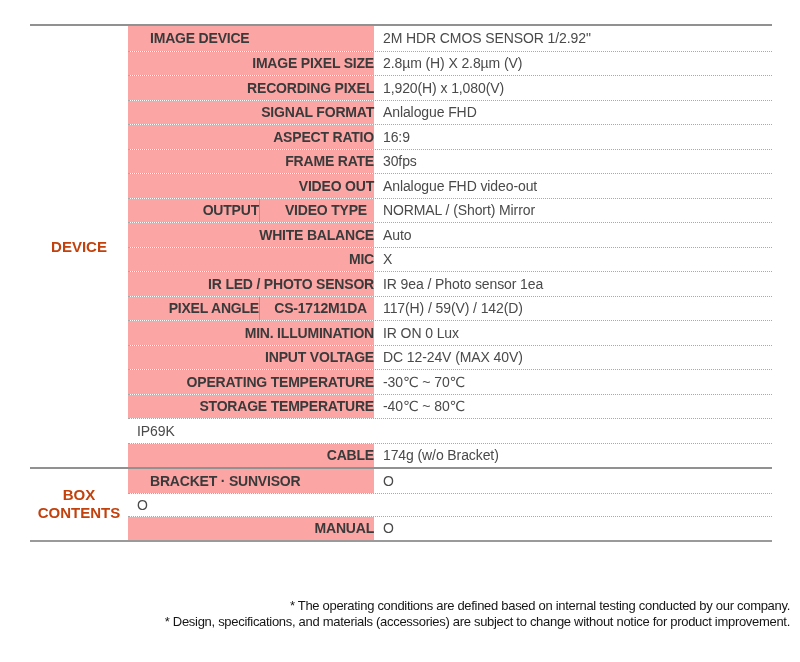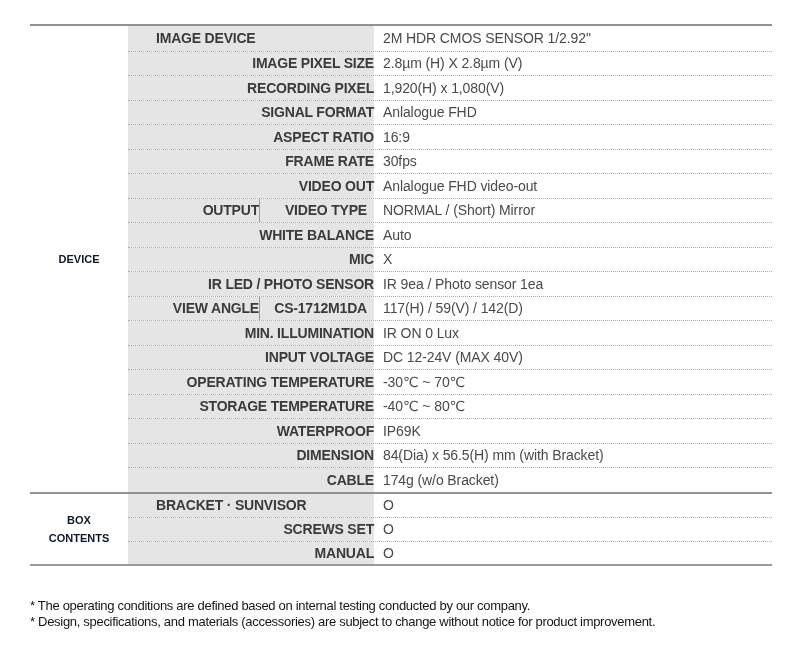--- a/index.html
+++ b/index.html
@@ -26,44 +26,44 @@
     display: flex;
     border-top: 2px solid #919191;
   }
   .cat-cell {
     width: 98px;
     flex: 0 0 98px;
     display: flex;
     align-items: center;
     justify-content: center;
     text-align: center;
-    font-size: 11px;
+    font-size: 15px;
     font-weight: 700;
-    color: #0f172a;
+    color: #c2410c;
     line-height: 18px;
     background: #ffffff;
     padding: 0 6px;
     box-sizing: border-box;
   }
   .rows { flex: 1; min-width: 0; }
   .row {
     display: flex;
     align-items: stretch;
     height: 24.5px;
     box-sizing: border-box;
   }
   .spec-section.box-section .row { height: 23.6px; }
   .row + .row { border-top: 1px dotted #a9a9a9; text-align: right; }
   .label-cell {
     width: 246px;
     flex: 0 0 246px;
-    background: #e5e5e5;
-    display: flex;
-    align-items: center;
-    padding-left: 28px;
+    background: #fca5a5;
+    display: flex;
+    align-items: center;
+    padding-left: 22px;
     box-sizing: border-box;
     font-size: 14px;
     font-weight: 700;
     color: #3a3a3a;
     letter-spacing: -0.2px;
     white-space: nowrap;
   }
   .label-cell .main-label { flex: 1 1 auto; }
   .sub-cell {
     flex: 0 0 115px;
@@ -89,20 +89,21 @@
     font-weight: 400;
     color: #4a4a4a;
     letter-spacing: -0.1px;
     white-space: nowrap;
   }
   .footnotes {
     position: absolute;
     left: 30px;
     top: 598px;
     width: 760px;
+    text-align: right;
   }
   .footnote {
     margin: 0;
     font-size: 13px;
     line-height: 15.5px;
     color: #161616;
     letter-spacing: -0.3px;
     white-space: nowrap;
   }
 </style>
@@ -178,21 +179,21 @@
             <div class="value-cell">X</div>
           </div>
           <div class="row">
             <div class="label-cell">
               <span class="main-label">IR LED / PHOTO SENSOR</span>
             </div>
             <div class="value-cell">IR 9ea / Photo sensor 1ea</div>
           </div>
           <div class="row">
             <div class="label-cell">
-              <span class="main-label">VIEW ANGLE</span>
+              <span class="main-label">PIXEL ANGLE</span>
               <span class="sub-cell">CS-1712M1DA</span>
             </div>
             <div class="value-cell">117(H) / 59(V) / 142(D)</div>
           </div>
           <div class="row">
             <div class="label-cell">
               <span class="main-label">MIN. ILLUMINATION</span>
             </div>
             <div class="value-cell">IR ON 0 Lux</div>
           </div>
@@ -208,53 +209,41 @@
             </div>
             <div class="value-cell">-30℃ ~ 70℃</div>
           </div>
           <div class="row">
             <div class="label-cell">
               <span class="main-label">STORAGE TEMPERATURE</span>
             </div>
             <div class="value-cell">-40℃ ~ 80℃</div>
           </div>
           <div class="row">
-            <div class="label-cell">
-              <span class="main-label">WATERPROOF</span>
-            </div>
             <div class="value-cell">IP69K</div>
-          </div>
-          <div class="row">
-            <div class="label-cell">
-              <span class="main-label">DIMENSION</span>
-            </div>
-            <div class="value-cell">84(Dia) x 56.5(H) mm (with Bracket)</div>
           </div>
           <div class="row">
             <div class="label-cell">
               <span class="main-label">CABLE</span>
             </div>
             <div class="value-cell">174g (w/o Bracket)</div>
           </div>
         </div>
     </section>
 
     <section class="spec-section box-section">
       <div class="cat-cell">BOX CONTENTS</div>
       <div class="rows" id="rows-1">
           <div class="row">
             <div class="label-cell">
               <span class="main-label">BRACKET · SUNVISOR</span>
             </div>
             <div class="value-cell">O</div>
           </div>
           <div class="row">
-            <div class="label-cell">
-              <span class="main-label">SCREWS SET</span>
-            </div>
             <div class="value-cell">O</div>
           </div>
           <div class="row">
             <div class="label-cell">
               <span class="main-label">MANUAL</span>
             </div>
             <div class="value-cell">O</div>
           </div>
         </div>
     </section>

